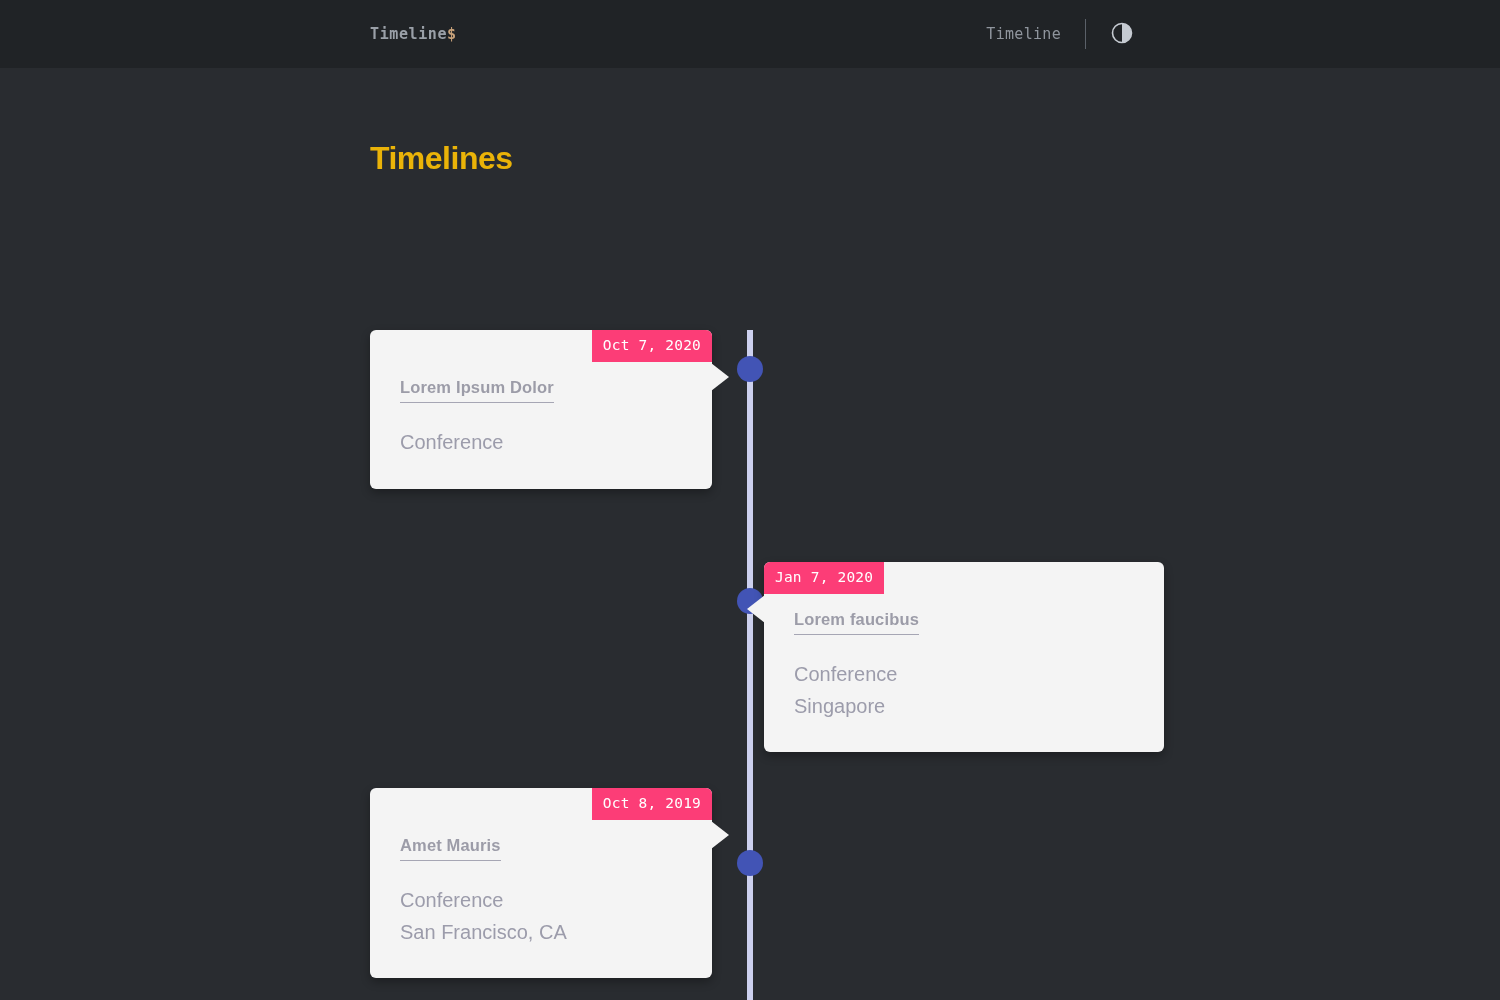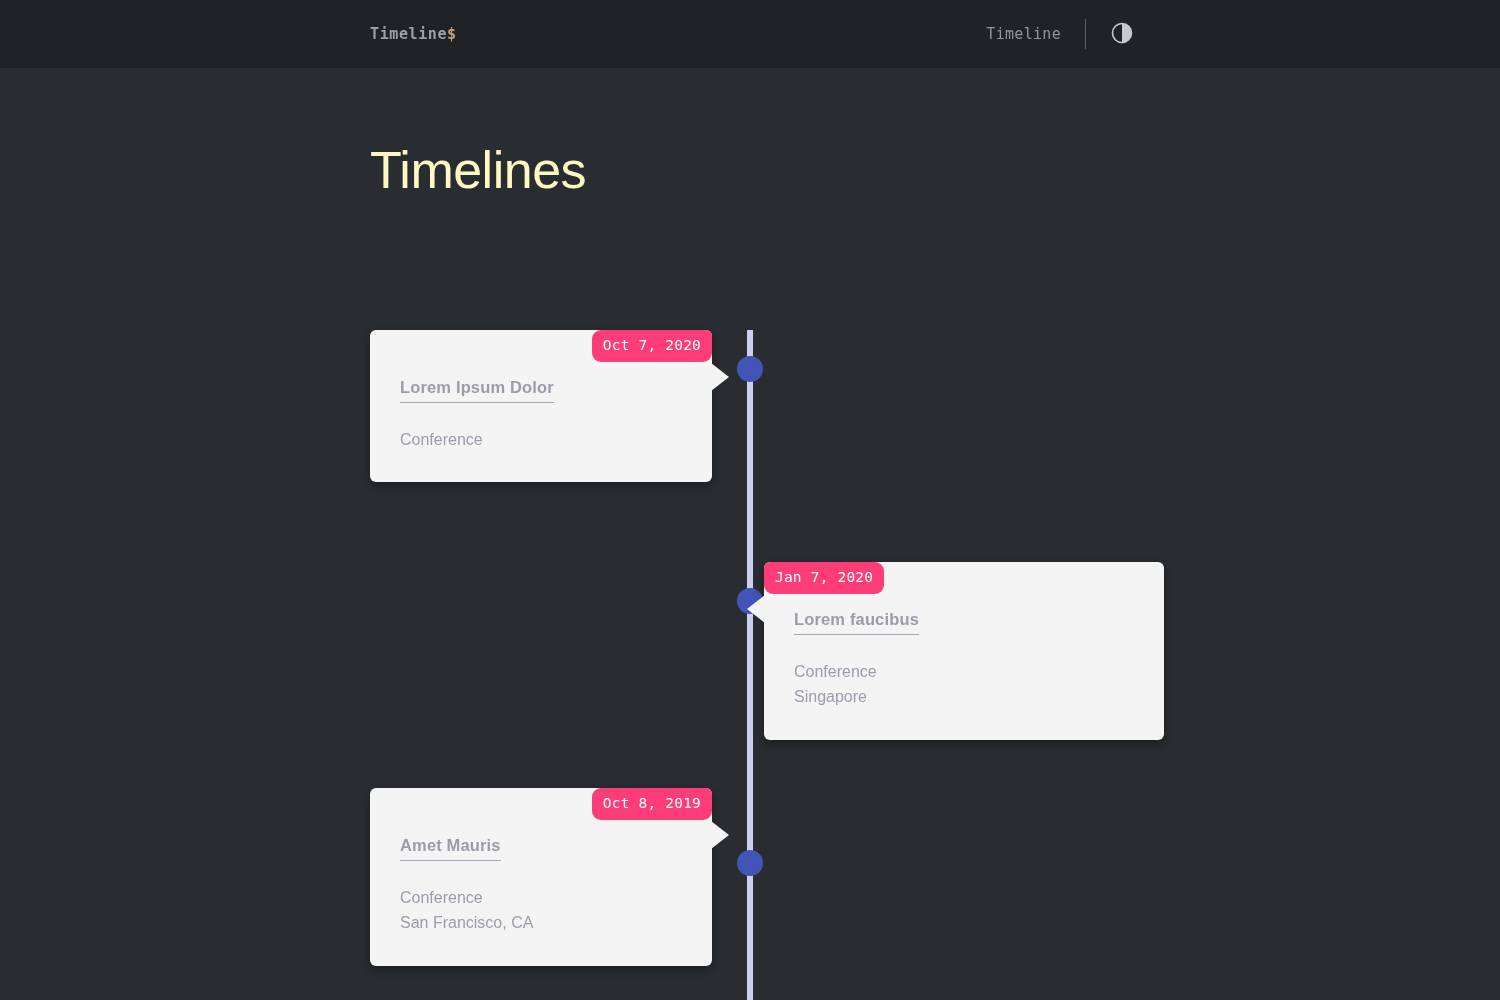--- a/index.html
+++ b/index.html
@@ -76,23 +76,23 @@
     cursor: pointer;
     background: none;
     border: none;
   }
 
   
   .page-title {
     position: absolute;
     left: 370px;
     top: 140px;
-    font-size: 52px;
-    font-weight: normal;
-    color: #fef9c3;
+    font-size: 32px;
+    font-weight: bold;
+    color: #eab308;
     letter-spacing: -0.5px;
   }
 
   
   .timeline {
     position: absolute;
     left: 0;
     top: 0;
     width: 1500px;
     height: 1000px;
@@ -131,21 +131,20 @@
     position: absolute;
     top: 0;
     background: #fc3d77;
     color: #ffffff;
     font-family: "DejaVu Sans Mono", "Liberation Mono", monospace;
     font-size: 14.5px;
     letter-spacing: 0.2px;
     padding: 7px 11px 8px 11px;
     white-space: nowrap;
     line-height: 1.15;
-    border-radius: 9px;
   }
   .tl-card.left  .badge { right: 0; border-top-right-radius: 6px; }
   .tl-card.right .badge { left: 0;  border-top-left-radius: 6px; }
 
   
   .nub {
     position: absolute;
     width: 0; height: 0;
   }
   .tl-card.left .nub {
@@ -172,21 +171,21 @@
     letter-spacing: 0.15px;
     border-bottom: 1.5px solid #a6a6b4;
     display: inline-block;
     padding-bottom: 5px;
     text-decoration: none;
     cursor: pointer;
   }
 
   .card-meta {
     margin-top: 24px;
-    font-size: 16px;
+    font-size: 20px;
     color: #9c9cab;
     line-height: 1.58;
   }
   .card-meta div { white-space: nowrap; }
 </style>
 </head>
 <body>
 
 <div class="topbar">
   <div class="brand">

